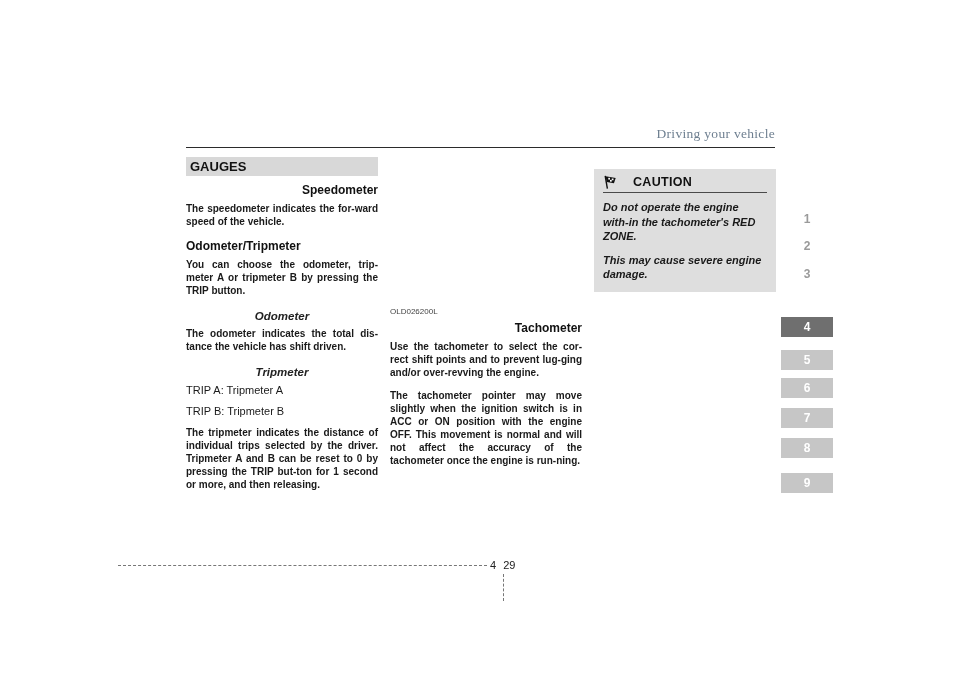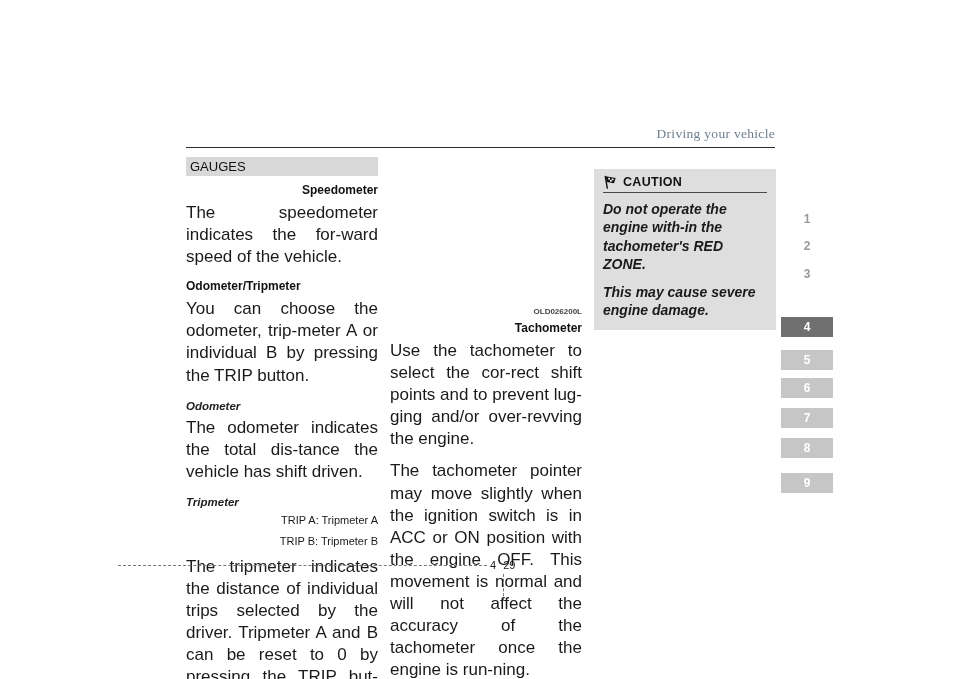--- a/index.html
+++ b/index.html
@@ -34,87 +34,86 @@
   }
 
   
   .col { position: absolute; top: 141px; width: 192px; }
   .col-left  { left: 186px; }
   .col-mid   { left: 390px; }
 
   .section-title-bar {
     background: #d8d8d8;
     font-size: 13px;
-    font-weight: normal;
+    font-weight: bold;
     color: #111;
     padding: 2px 4px;
     margin-bottom: 7px;
   }
   h2.sub-heading {
     font-size: 12px;
     font-weight: bold;
     color: #111;
     margin: 11px 0 5px 0;
   }
   h2.first { margin-top: 2px; text-align: right; }
   h3.italic-heading {
     font-size: 11.5px;
     font-weight: bold;
     font-style: italic;
     color: #222;
     margin: 13px 0 5px 0;
+    text-align: center;
   }
   p.body-text {
-    font-size: 17px;
+    font-size: 10px;
     line-height: 1.3;
     color: #1a1a1a;
     text-align: justify;
     margin: 0 0 10px 0;
+    font-weight: bold;
   }
   p.trip-line {
     font-size: 11px;
     line-height: 1.3;
     color: #1a1a1a;
     margin: 0 0 7px 0;
-    text-align: right;
   }
   .image-spacer { height: 150px; }
   .image-caption {
     font-size: 8px;
     color: #444;
-    text-align: right;
     margin-bottom: 5px;
-    font-weight: bold;
   }
 
   
   .caution-box {
     position: absolute;
     left: 594px;
     top: 153px;
     width: 182px;
     background: #dedede;
     padding: 6px 9px 10px 9px;
   }
   .caution-header {
     display: flex;
     align-items: center;
-    gap: 6px;
+    gap: 16px;
     padding-bottom: 3px;
     border-bottom: 1px solid #4a4a4a;
     margin-bottom: 7px;
   }
   .caution-title {
     font-size: 12.5px;
     font-weight: bold;
     color: #111;
     letter-spacing: 0.3px;
   }
   .caution-text {
-    font-size: 14px;
+    font-size: 11px;
     font-weight: bold;
     font-style: italic;
     line-height: 1.32;
     color: #1a1a1a;
     margin: 0 0 9px 0;
   }
   .caution-text:last-child { margin-bottom: 0; font-style: italic; }
   .flag-icon { width: 14px; height: 14px; flex: 0 0 auto; }
 
   
@@ -175,21 +174,21 @@
   <div class="running-header">Driving your vehicle</div>
   <div class="header-rule"></div>
 
   <div class="col col-left">
     <div class="section-title-bar">GAUGES</div>
 
     <h2 class="sub-heading first">Speedometer</h2>
     <p class="body-text">The speedometer indicates the for-ward speed of the vehicle.</p>
 
     <h2 class="sub-heading">Odometer/Tripmeter</h2>
-    <p class="body-text">You can choose the odometer, trip-meter A or individual B by pressing the TRIP button.</p>
+    <p class="body-text">You can choose the odometer, trip-meter A or tripmeter B by pressing the TRIP button.</p>
 
     <h3 class="italic-heading">Odometer</h3>
     <p class="body-text">The odometer indicates the total dis-tance the vehicle has shift driven.</p>
 
     <h3 class="italic-heading">Tripmeter</h3>
     <p class="trip-line">TRIP A: Tripmeter A</p>
     <p class="trip-line">TRIP B: Tripmeter B</p>
     <p class="body-text">The tripmeter indicates the distance of individual trips selected by the driver. Tripmeter A and B can be reset to 0 by pressing the TRIP but-ton for 1 second or more, and then releasing.</p>
   </div>
 

